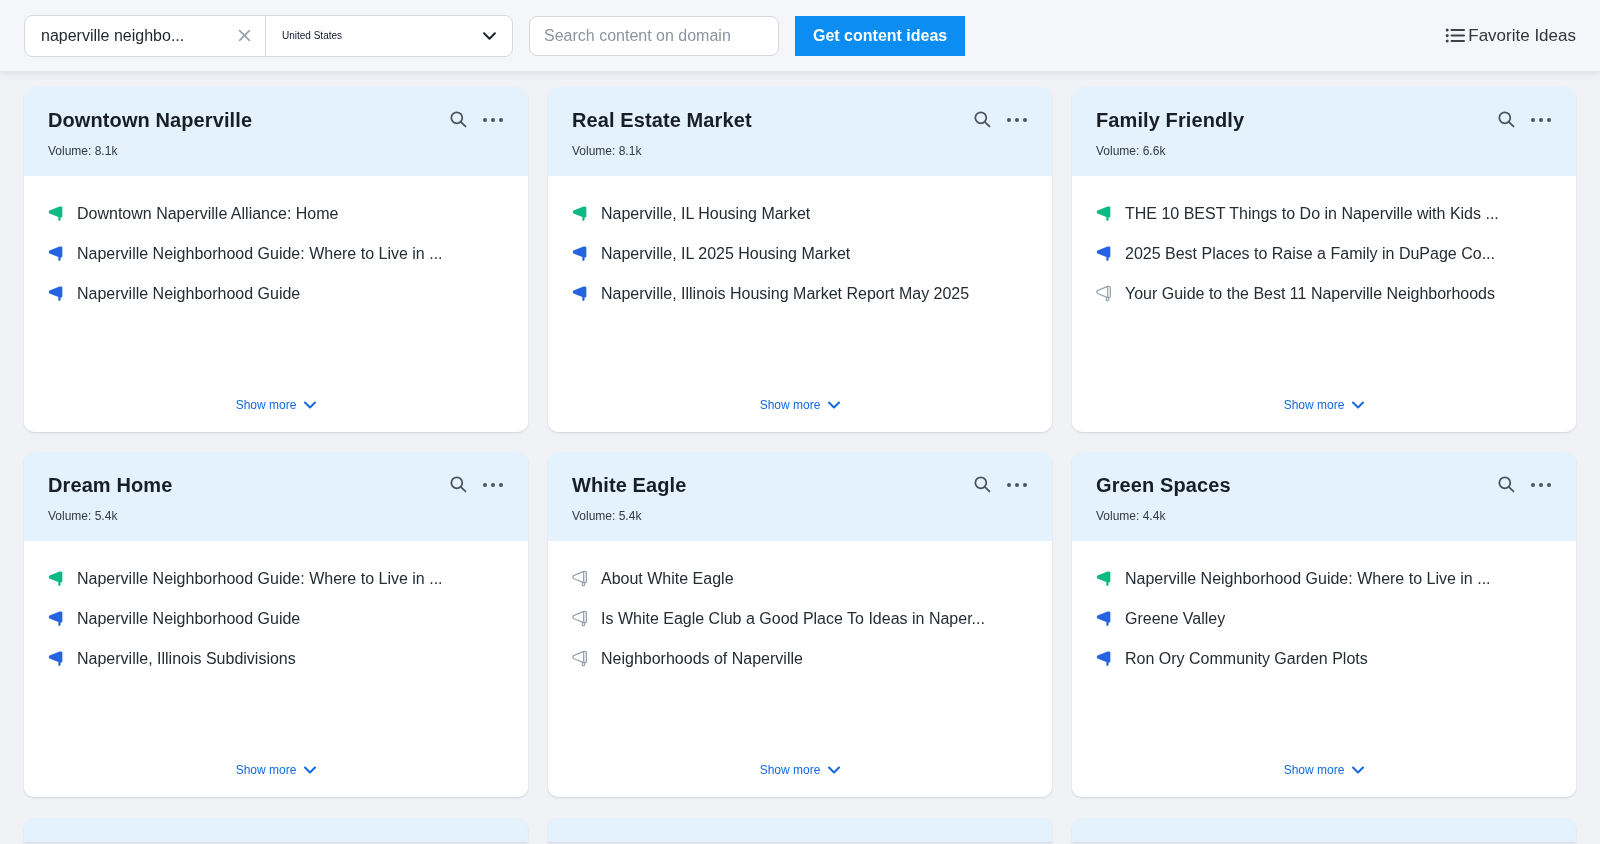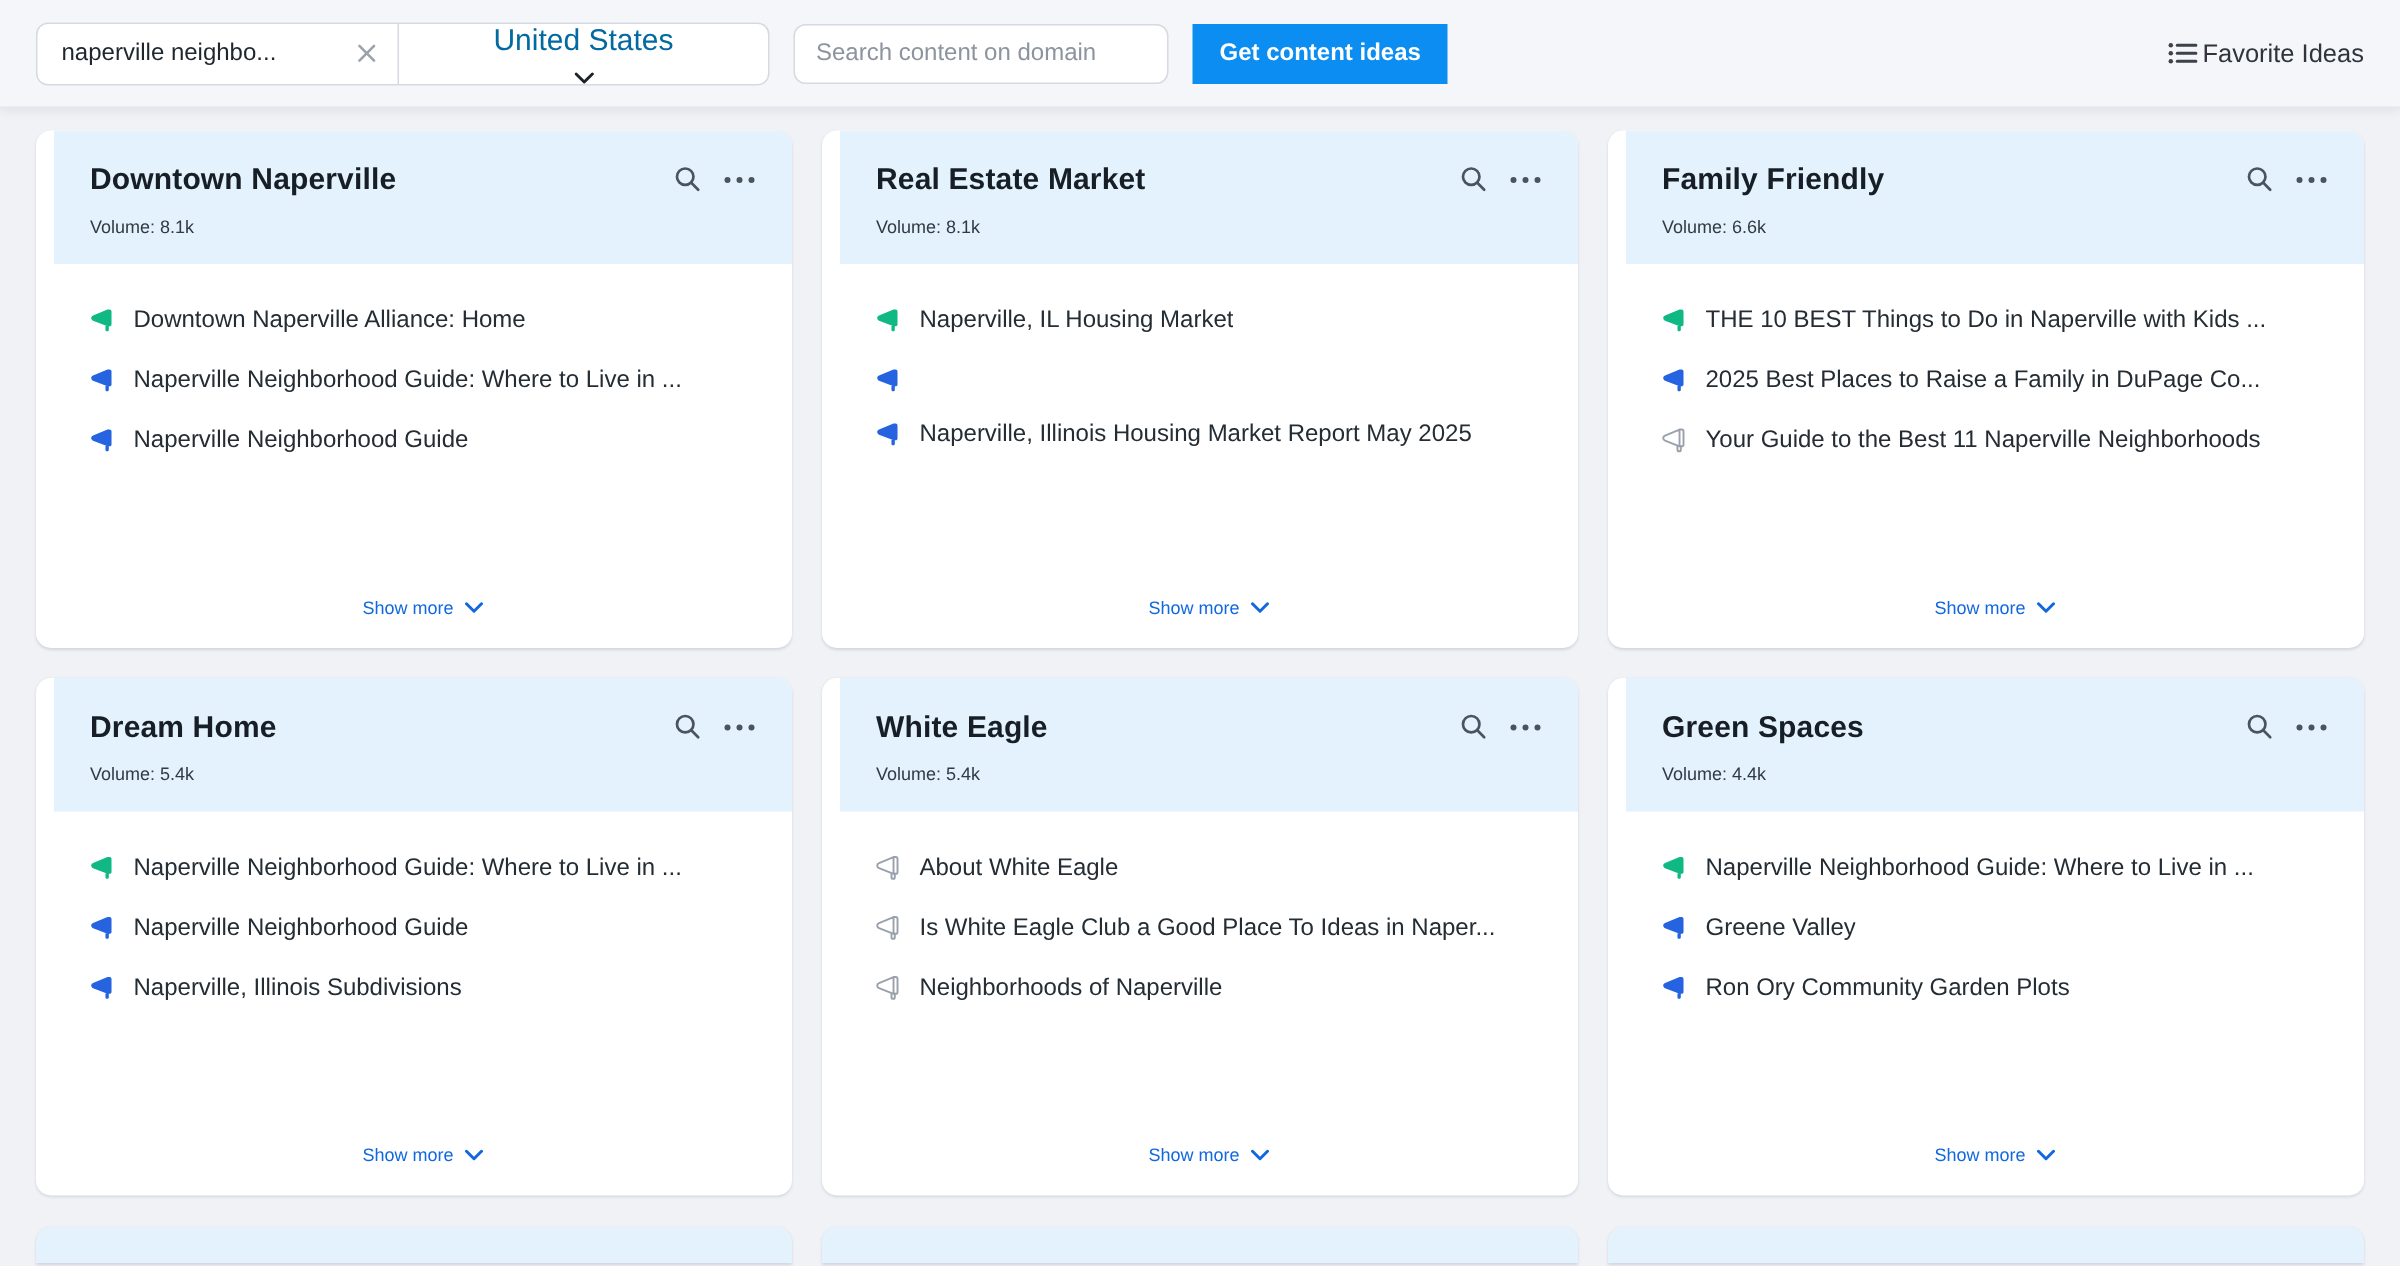--- a/index.html
+++ b/index.html
@@ -27,21 +27,21 @@
     padding:0 14px 0 16px; width:240px; justify-content:space-between;
   }
   .kw-input {
     border:none; outline:none; padding:0; width:170px;
     font-family:inherit; font-size:16px; color:#1f262e; background:transparent;
   }
   .kw-divider { width:1px; background:#d5d9e1; }
   .country-select {
     display:flex; align-items:center; justify-content:space-between;
     width:246px; padding:0 16px; cursor:pointer;
-    font-size:20px; color:#0369a1;flex-direction:column;
+    font-size:10px; color:#0f172a;
   }
   .domain-input {
     height:40px; width:250px; border:1px solid #d5d9e1; border-radius:8px;
     background:#fff; padding:0 14px; font-family:inherit; font-size:16px;
     color:#1f262e; outline:none;
   }
   .domain-input::placeholder { color:#8b949f; }
   .get-btn {
     height:40px; padding:0 18px; border:none; border-radius:0;
     background:#0b8df2; color:#fff; font-family:inherit;
@@ -53,21 +53,21 @@
     font-size:17px; color:#2e353d;
   }
   
   .cards {
     display:grid; grid-template-columns:repeat(3,1fr); gap:20px;
     padding:16px 24px 0;
   }
   .card {
     background:#fff; border-radius:10px; height:345px;
     box-shadow:0 1px 2px rgba(130,140,160,.28);
-    display:flex; flex-direction:column; overflow:hidden;padding-left:12px;
+    display:flex; flex-direction:column; overflow:hidden;
   }
   .card-header {
     background:#e3f2fc; padding:22px 24px 18px;
   }
   .card-header-top { display:flex; align-items:flex-start; }
   .card-title {
     font-size:20px; font-weight:bold; color:#171e26; margin:0; flex:1;
     letter-spacing:.1px;
   }
   .card-actions { display:flex; align-items:center; gap:14px; margin-top:1px; }
@@ -238,20 +238,21 @@
               </svg>
             </span>
             <span class="item-text">Naperville, IL Housing Market</span>
           </div>
           <div class="item">
             <span class="mega-wrap">
               <svg width="17" height="17" viewBox="0 0 16 16">
                 <path d="M11 1.3 h1.3 c.66 0 1.2 .54 1.2 1.2 v8.1 c0 .66 -.54 1.2 -1.2 1.2 H11 Z M11 1.3 L11 11.8 L1.9 8.25 C1.2 8 .75 7.4 .75 6.65 C.75 5.9 1.2 5.3 1.9 5.05 Z M9.7 11.6 h2.1 V13.9 c0 .58 -.47 1.05 -1.05 1.05 c-.58 0 -1.05 -.47 -1.05 -1.05 Z" fill="#2563e0"></path>
               </svg>
             </span>
+            <span class="item-text">Naperville, IL 2025 Housing Market</span>
           </div>
           <div class="item">
             <span class="mega-wrap">
               <svg width="17" height="17" viewBox="0 0 16 16">
                 <path d="M11 1.3 h1.3 c.66 0 1.2 .54 1.2 1.2 v8.1 c0 .66 -.54 1.2 -1.2 1.2 H11 Z M11 1.3 L11 11.8 L1.9 8.25 C1.2 8 .75 7.4 .75 6.65 C.75 5.9 1.2 5.3 1.9 5.05 Z M9.7 11.6 h2.1 V13.9 c0 .58 -.47 1.05 -1.05 1.05 c-.58 0 -1.05 -.47 -1.05 -1.05 Z" fill="#2563e0"></path>
               </svg>
             </span>
             <span class="item-text">Naperville, Illinois Housing Market Report May 2025</span>
           </div>
         </div>

